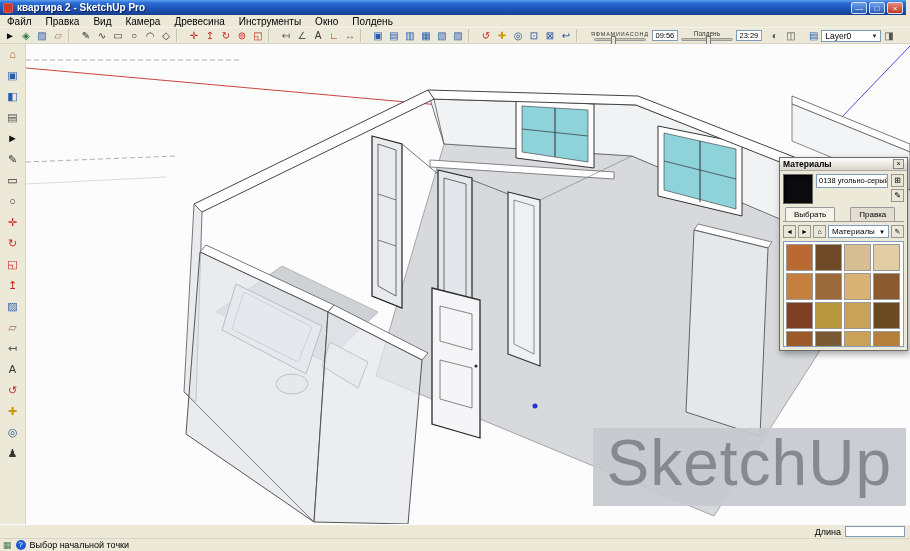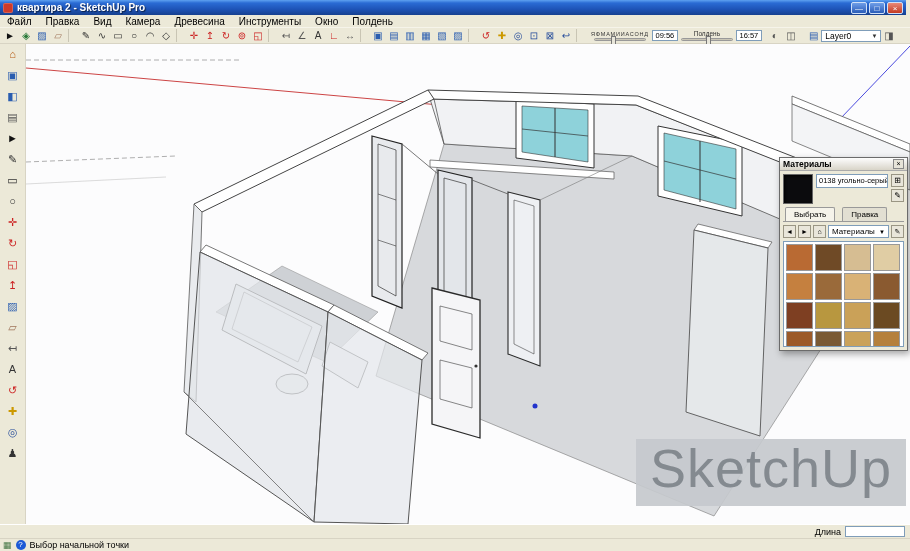--- a/index.html
+++ b/index.html
@@ -45,36 +45,36 @@
   .layer-select .arrow{font-size:6px;color:#333;}
   .layer-mgr{font-size:10px;color:#555;}
   .toolbar .tgroup:last-child{margin-left:12px;}
   
   .leftbar{position:absolute;left:0;top:44px;bottom:27px;width:26px;background:#ece9d8;
     display:flex;flex-direction:column;align-items:center;padding-top:2px;gap:4px;border-right:1px solid #d8d4c4;}
   .ltcon{width:20px;height:17px;font-size:11px;line-height:17px;text-align:center;cursor:default;}
   
   .viewport{position:absolute;left:26px;top:44px;right:0;bottom:27px;background:#fcfcfd;overflow:hidden;}
   .viewport svg{position:absolute;left:0;top:0;width:884px;height:480px;}
-  .watermark{position:absolute;right:4px;bottom:18px;font-size:54px;color:#848a90;
+  .watermark{position:absolute;right:4px;bottom:18px;font-size:64px;color:#848a90;
     background:rgba(198,201,205,.92);padding:0 14px 8px 14px;letter-spacing:1px;line-height:1.1;}
   
   .materials{position:absolute;left:779px;top:157px;width:129px;height:194px;background:#ece9d8;
     border:1px solid #6b6b6b;box-shadow:2px 3px 7px rgba(0,0,0,.35);z-index:5;display:flex;flex-direction:column;}
   .m-title{height:13px;background:linear-gradient(180deg,#fdfdfd,#d8d4c8);border-bottom:1px solid #aaa;
     display:flex;align-items:center;justify-content:space-between;padding:0 3px;font-size:8.5px;font-weight:bold;}
   .m-close{width:11px;height:10px;border:1px solid #888;background:#e6e3d8;font-size:7px;line-height:8px;
     text-align:center;font-weight:normal;cursor:default;}
   .m-body{flex:1;display:flex;flex-direction:column;gap:3px;padding:3px;overflow:hidden;}
   .m-prevrow{display:flex;gap:3px;}
   .m-preview{width:30px;height:30px;background:#0b0b0d;border:1px solid #666;box-shadow:inset 1px 1px 3px #000;}
   .m-name{flex:1;height:14px;background:#fff;border:1px solid #7f9db9;font-size:7.5px;padding:1px 2px;white-space:nowrap;overflow:hidden;}
   .m-sidebtns{display:flex;flex-direction:column;gap:2px;}
   .m-sbtn{width:13px;height:13px;border:1px solid #9a9684;background:#e9e6da;font-size:8px;line-height:11px;text-align:center;cursor:default;}
-  .m-tabs{display:flex;gap:7px;border-bottom:1px solid #999;padding:0 2px;}
+  .m-tabs{display:flex;gap:15px;border-bottom:1px solid #999;padding:0 2px;}
   .m-tab{height:14px;padding:0 8px;font-size:8px;line-height:14px;border:1px solid #999;border-bottom:none;
     background:#e2dfd2;border-radius:2px 2px 0 0;cursor:default;}
   .m-tabs .m-tab:nth-of-type(1){background:#f5f3ea;margin-bottom:-1px;}
   .m-nav{display:flex;align-items:center;gap:2px;}
   .m-navbtn{width:13px;height:13px;border:1px solid #9a9684;background:#e9e6da;font-size:7px;line-height:11px;text-align:center;cursor:default;}
   .m-cat{flex:1;height:13px;background:#fff;border:1px solid #7f9db9;font-size:8px;
     display:flex;align-items:center;justify-content:space-between;padding:0 3px;cursor:default;}
   .m-cat .arrow{font-size:6px;}
   .m-swatch-area{flex:1;background:#fff;border:1px solid #7f9db9;padding:2px;overflow:hidden;}
   .sw-grid{display:grid;grid-template-columns:repeat(4,27px);gap:2px;}
@@ -162,21 +162,21 @@
           <span class="knob" style="left:16px"></span>
         </div>
     </div>
     <span class="timebox">09:56</span>
     <div class="swcol">
       <span class="noon">Полдень</span>
       <div class="slider">
           <span class="knob" style="left:24px"></span>
         </div>
     </div>
-    <span class="timebox">16:57</span>
+    <span class="timebox">23:29</span>
   </div>
   <div class="tgroup">
 
   <span class="ticon" style="color: rgb(85, 85, 85);">◐</span>
       <span class="ticon" style="color: rgb(85, 85, 85);">◫</span>
     </div>
   <div class="layer-widget">
     <span class="layer-icon">▤</span>
     <span class="layer-select">
       <span>Layer0</span>

